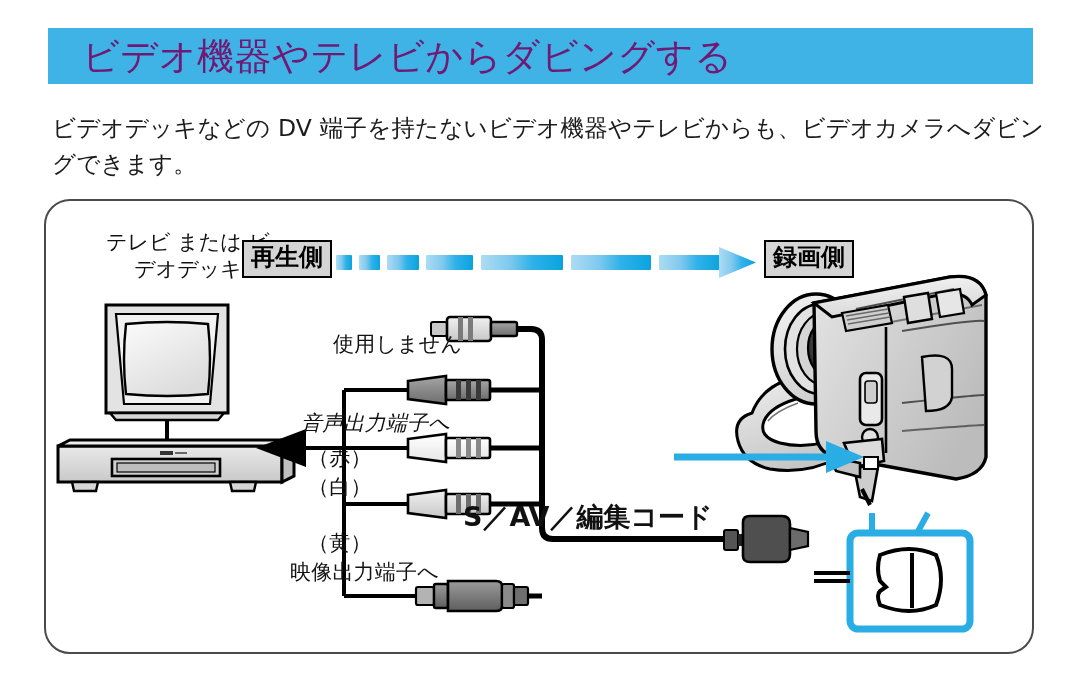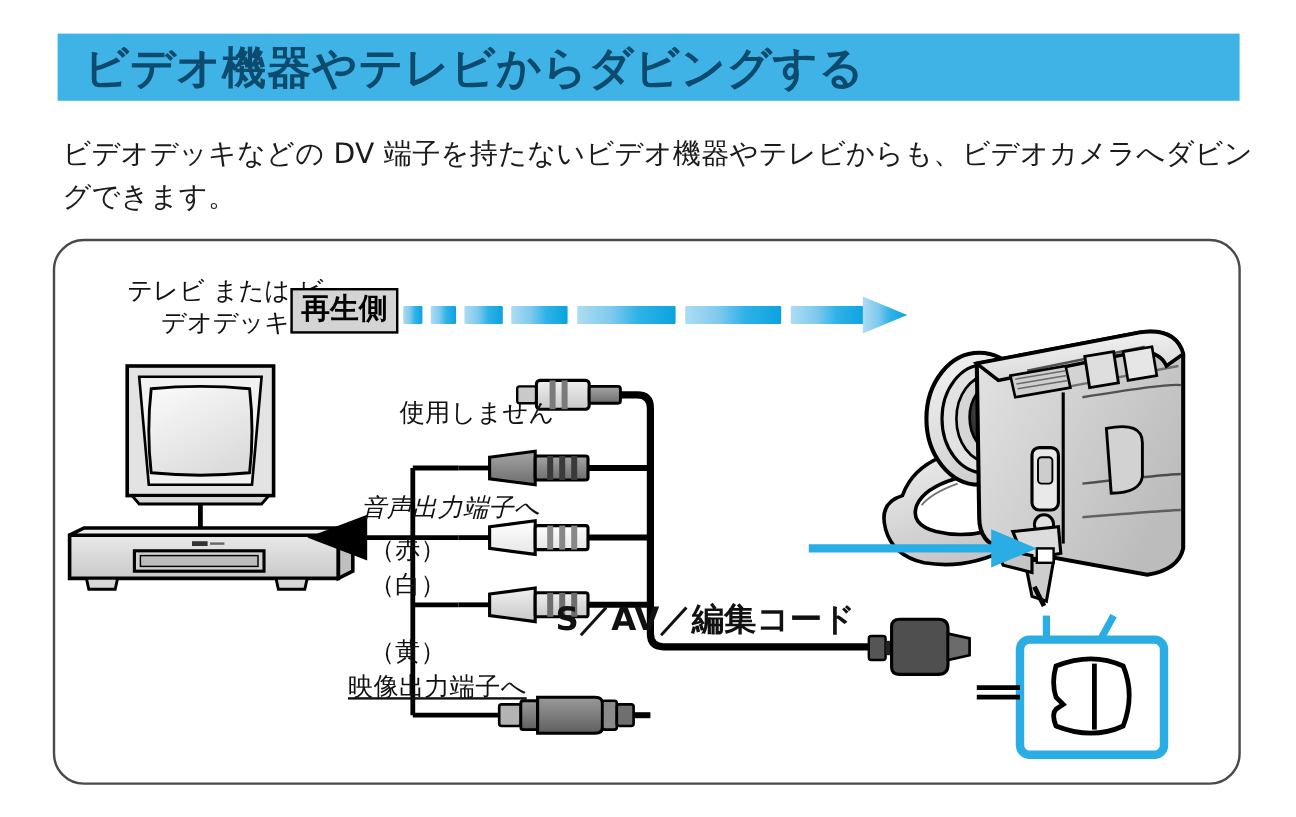--- a/index.html
+++ b/index.html
@@ -12,25 +12,25 @@
   }
   .page{position:relative;width:1080px;height:681px;}
 
   
   .header-bar{
     position:absolute;left:48px;top:28px;width:985px;height:56px;
     background:#3fb3e6;
     display:flex;align-items:center;
   }
   .header-title{
-    color:#0c4a6e;
+    color:#701a75;
     font-size:37px;
-    font-weight:bold;
+    font-weight:normal;
     letter-spacing:0.5px;
-    margin-left:22px;
+    margin-left:34px;
     line-height:1;
     white-space:nowrap;
   }
 
   
   .intro{
     position:absolute;left:52px;top:110px;width:1010px;
     font-size:23.5px;
     color:#1b1b1b;
     line-height:1.55;
@@ -91,20 +91,21 @@
   <div class="intro">ビデオデッキなどの DV 端子を持たないビデオ機器やテレビからも、ビデオカメラへダビングできます。</div>
 
   <div class="panel">
 
     <div class="tv-caption">テレビ
 または
 ビデオデッキ</div>
 
     <div class="role-box" style="left:196px;top:39px;text-align:right;">再生側</div>
 
+    <div class="role-box" style="left:718px;top:39px;">録画側</div>
 
     <div class="flow-arrow">
       <svg width="420" height="36" viewBox="0 0 420 36">
         <defs>
           <linearGradient id="flowgrad" x1="0" y1="0" x2="1" y2="0">
             <stop offset="0" stop-color="#addcf2"></stop>
             <stop offset="0.35" stop-color="#7fc9ee"></stop>
             <stop offset="0.62" stop-color="#2fb2e8"></stop>
             <stop offset="1" stop-color="#0aa3df"></stop>
           </linearGradient>
@@ -260,21 +261,21 @@
     <div class="lbl" style="left:287px;top:86px;">使用しません</div>
 
     <div class="lbl" style="left:255px;top:165px;font-style:italic;">音声出力端子へ</div>
 
     <div class="lbl" style="left:262px;top:200px;">（赤）</div>
 
     <div class="lbl" style="left:262px;top:229px;">（白）</div>
 
     <div class="lbl" style="left:262px;top:285px;">（黄）</div>
 
-    <div class="lbl" style="left:244px;top:314px;text-decoration:underline;">映像出力端子へ</div>
+    <div class="lbl" style="left:244px;top:314px;">映像出力端子へ</div>
 
 
     <div class="lbl" style="left:417px;top:255px;font-size:27px;font-weight:bold;letter-spacing:0px;">S／AV／編集コード</div>
 
 
     <div class="cam-illus">
       <svg width="290" height="290" viewBox="0 0 290 290">
         <defs>
           <linearGradient id="body1" x1="0" y1="0" x2="0.4" y2="1">
             <stop offset="0" stop-color="#f4f4f4"></stop>

